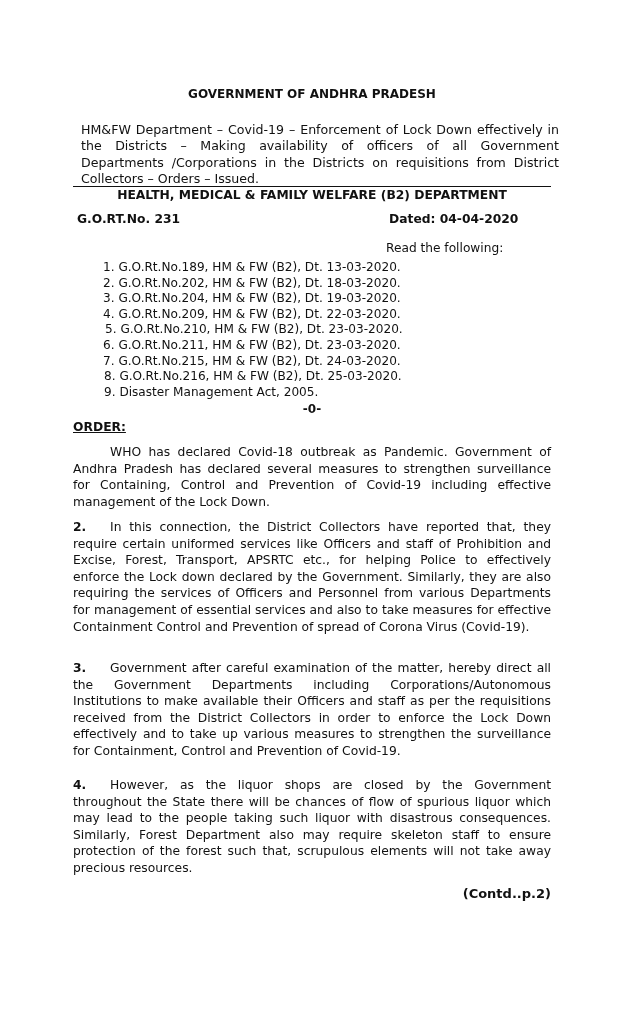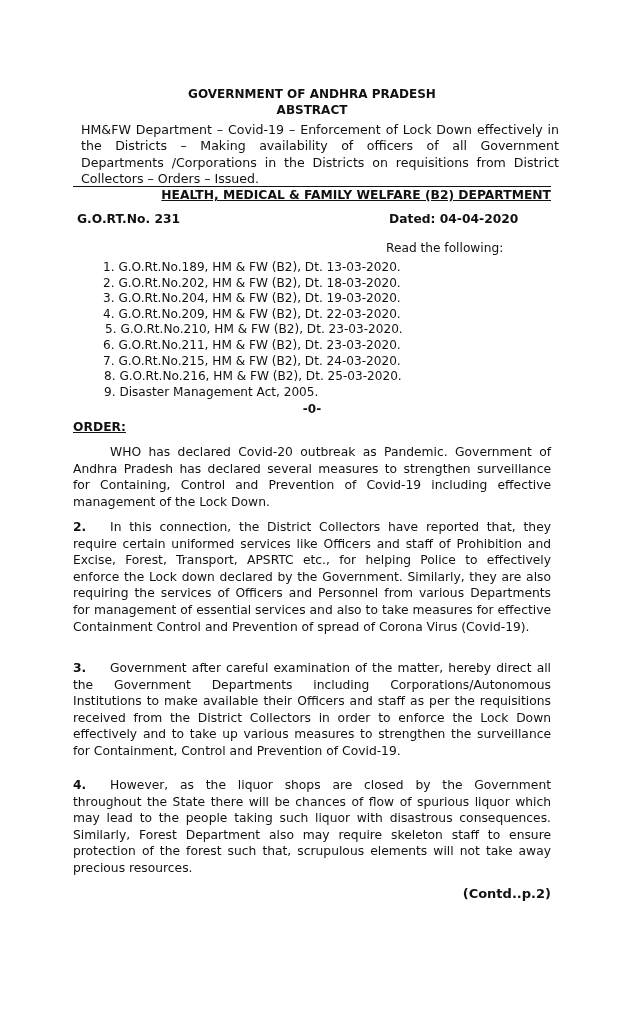--- a/index.html
+++ b/index.html
@@ -47,25 +47,24 @@
       left: 0;
       width: 478px;
       height: 0;
       border-top: 1.3px solid #111;
     }
     .dept {
       position: absolute;
       top: 187px;
       left: 0;
       width: 478px;
-      text-align: right;
+      text-align: center;
       font-weight: bold;
       font-size: 12.3px;
       line-height: 16px;
-      text-decoration: underline;
     }
     .gorow {
       position: absolute;
       top: 211px;
       left: 4px;
       width: 474px;
       font-weight: bold;
       font-size: 12.3px;
       line-height: 16px;
     }
@@ -131,21 +130,20 @@
       font-size: 13px;
     }
   </style>
 </head>
 <body>
 
 <div class="page">
 
   <div class="title-block">
     <div>GOVERNMENT OF ANDHRA PRADESH</div>
-    <div>ABSTRACT</div>
   </div>
 
   <div class="subject">HM&amp;FW Department – Covid-19 – Enforcement of Lock Down effectively in the Districts – Making availability of officers of all Government Departments /Corporations in the Districts on requisitions from District Collectors – Orders – Issued.</div>
 
   <div class="rule"></div>
 
   <div class="dept">HEALTH, MEDICAL &amp; FAMILY WELFARE (B2) DEPARTMENT</div>
 
   <div class="gorow">
     <span class="gono">G.O.RT.No. 231</span>
@@ -164,21 +162,21 @@
     <li>7. G.O.Rt.No.215, HM &amp; FW (B2), Dt. 24-03-2020.</li>
     <li style="padding-left:1px">8. G.O.Rt.No.216, HM &amp; FW (B2), Dt. 25-03-2020.</li>
     <li style="padding-left:1px">9. Disaster Management Act, 2005.</li>
   </ol>
 
   <div class="sep">-0-</div>
 
   <div class="order-head">ORDER:</div>
 
   <div class="para p1">
-    <span>WHO has declared Covid-20 outbreak as Pandemic.  Government of Andhra Pradesh has declared several measures to strengthen surveillance for Containing, Control and Prevention of Covid-19 including effective management of the Lock Down.</span>
+    <span>WHO has declared Covid-18 outbreak as Pandemic.  Government of Andhra Pradesh has declared several measures to strengthen surveillance for Containing, Control and Prevention of Covid-19 including effective management of the Lock Down.</span>
   </div>
 
   <div class="para p2">
     <span class="pnum">2.</span><span>In this connection, the District Collectors have reported that, they require certain uniformed services like Officers and staff of Prohibition and Excise, Forest, Transport, APSRTC etc., for helping Police to effectively enforce the Lock down declared by the Government.  Similarly, they are also requiring the services of Officers and Personnel from various Departments for management of essential services and also to take measures for effective Containment Control and Prevention of spread of Corona Virus (Covid-19).</span>
   </div>
 
   <div class="para p3">
     <span class="pnum">3.</span><span>Government after careful examination of the matter, hereby direct all the Government Departments including Corporations/Autonomous Institutions to make available their Officers and staff as per the requisitions received from the District Collectors in order to enforce the Lock Down effectively and to take up various measures to strengthen the surveillance for Containment, Control and Prevention of Covid-19.</span>
   </div>
 

